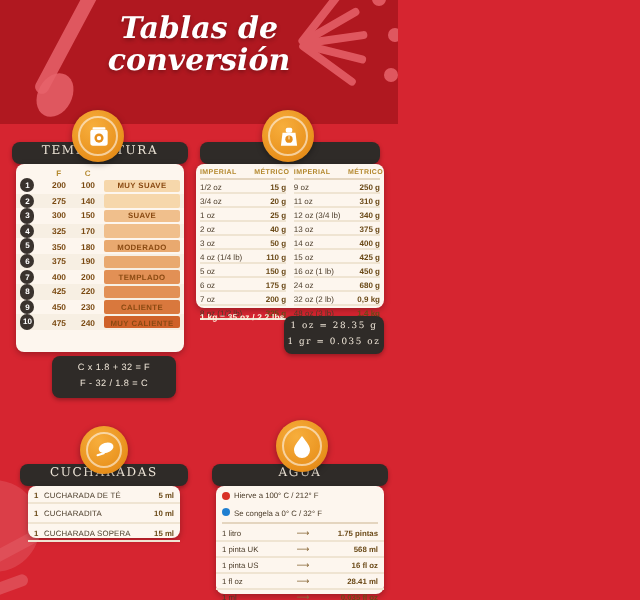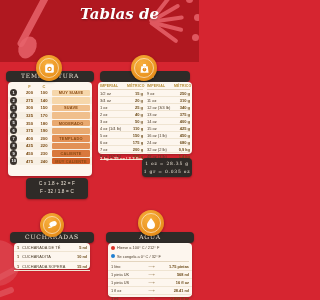--- a/index.html
+++ b/index.html
@@ -31,21 +31,20 @@
     border-radius:4px;transform:rotate(70deg);opacity:.8;}
   .blob-bl{left:-26px;top:240px;width:46px;height:46px;border-radius:50%;
     background:#e0545c;opacity:.55;}
 
   
   .title{
     position:absolute;left:0;top:6px;width:100%;text-align:center;
     color:#ffffff;font-family:"DejaVu Serif", serif;font-style:italic;
     font-weight:bold;font-size:15px;line-height:16px;
     text-shadow:0 1px 2px rgba(0,0,0,.3);
-    padding-left:20px;
   }
 
   
   .card{position:absolute;background:#fdf6ee;border-radius:4px;
     box-shadow:0 1px 3px rgba(0,0,0,.28);}
   .cap{position:absolute;background:#2f2b28;border-radius:4px;
     color:#efe6d8;text-align:center;letter-spacing:.8px;
     font-family:"DejaVu Serif", serif;font-size:6px;line-height:10px;
     box-shadow:0 1px 2px rgba(0,0,0,.3);}
 
@@ -151,20 +150,21 @@
     <span class="dot" style="left:36px;top:2px"></span>
     <span class="dot" style="left:44px;top:20px"></span>
     <span class="dot" style="left:42px;top:40px"></span>
   </div>
   <div class="deco blob-bl"></div>
   <div class="deco spoon-bl"></div>
   <div class="deco spoon-bl2"></div>
 
   <div class="title">
     <div>Tablas de</div>
+    <div>conversión</div>
   </div>
 
   <div class="medal" id="temp-medal">
     <span class="ring"></span>
     <svg width="13" height="13" viewBox="0 0 24 24" aria-hidden="true">
       <rect x="4" y="5" width="16" height="15" rx="2.5" fill="#fff"></rect>
       <rect x="6" y="3" width="12" height="2" rx="1" fill="#fff"></rect>
       <circle cx="12" cy="13" r="4.2" fill="#e8901c"></circle>
       <circle cx="12" cy="13" r="2" fill="#fff"></circle>
     </svg>

